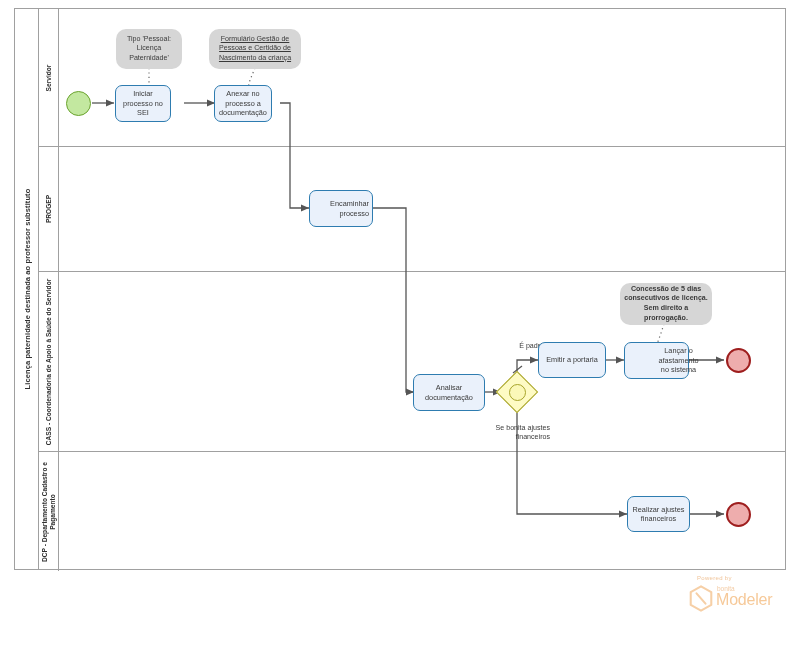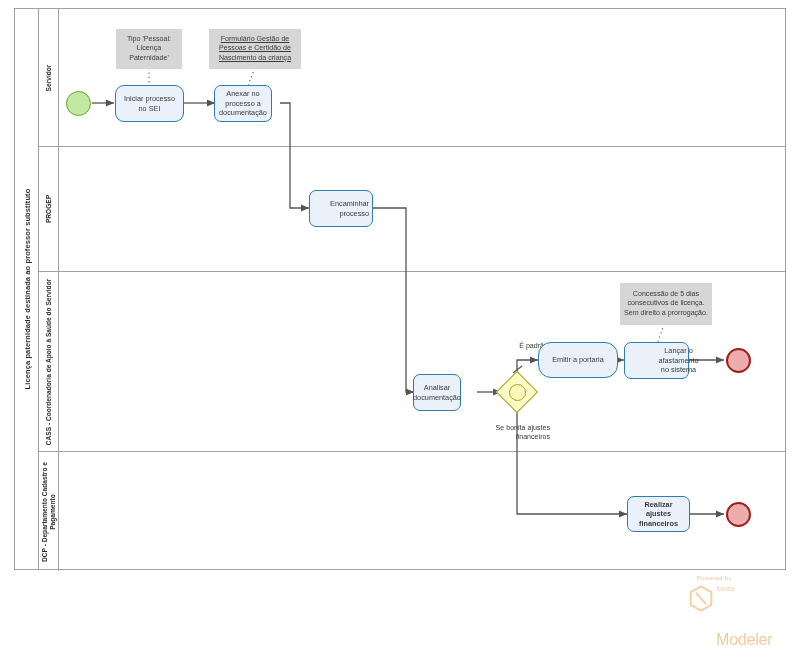--- a/index.html
+++ b/index.html
@@ -26,21 +26,21 @@
   .lane-title{position:absolute;left:50%;top:50%;
         transform:translate(-50%,-50%) rotate(-90deg);
         white-space:nowrap;font-size:6.6px;font-weight:bold;color:#2f2f2f;
         text-align:center;line-height:8px;}
   .lane-title.two-line{white-space:normal;width:110px;}
 
   
   #edges{position:absolute;left:0;top:0;width:800px;height:661px;pointer-events:none;}
 
   
-  .node{position:absolute;box-sizing:border-box;}
+  .node{position:absolute;box-sizing:border-box;border-radius:10px;}
 
   .task{background:#eaf1fb;border:1.6px solid #2e7cb0;border-radius:7px;
         display:flex;align-items:center;justify-content:center;
         text-align:center;font-size:7.3px;line-height:9.5px;color:#3a3a3a;
         padding:2px 3px;}
 
   .event{border-radius:50%;}
   .event.start{background:#c3e8a0;border:1.6px solid #6aa32e;}
   .event.end{background:#eeadad;border:2.4px solid #9e1e1e;}
 
@@ -57,21 +57,21 @@
   .edge-label{position:absolute;font-size:7.1px;line-height:9px;color:#3a3a3a;
         text-align:right;white-space:pre-line;}
 
   
   .brand{position:absolute;left:688px;top:575px;width:92px;height:40px;}
   .brand-powered{position:absolute;left:9px;top:0;font-size:6px;color:#f0c49a;
         letter-spacing:.3px;}
   .brand-logo{position:absolute;left:0px;top:10px;width:26px;height:27px;}
   .brand-bonita{position:absolute;left:29px;top:10px;font-size:6.5px;color:#f3cba4;}
   .brand-modeler{position:absolute;left:28px;top:16px;font-size:16px;color:#f6c999;
-        letter-spacing:-.2px;margin-top:40px;}
+        letter-spacing:-.2px;}
 </style>
 </head>
 <body>
 
 <div id="canvas">
 
   <div class="pool">
     <div class="pool-header">
       <div class="pool-title">Licença paternidade destinada ao professor substituto</div>
     </div>
@@ -140,48 +140,48 @@
       <path d="M 149 68 L 149 88"></path>
       <path d="M 255 68 L 250 80 L 248 88"></path>
       <path d="M 664 324 L 660 336 L 657 344"></path>
     </g>
   </svg>
 
   <div class="node annotation" style="left:116px;top:29px;width:66px;height:40px;">Tipo 'Pessoal: Licença Paternidade'</div>
 
   <div class="node annotation" style="left:209px;top:29px;width:92px;height:40px;text-decoration:underline;">Formulário Gestão de Pessoas e Certidão de Nascimento da criança</div>
 
-  <div class="node annotation" style="left:620px;top:283px;width:92px;height:42px;">Concessão de 5 dias consecutivos de licença. Sem direito a prorrogação.</div>
+  <div class="node annotation" style="left:620px;top:283px;width:92px;height:42px;font-weight:bold;">Concessão de 5 dias consecutivos de licença. Sem direito a prorrogação.</div>
 
   <div class="node event start" style="left:66px;top:91px;width:25px;height:25px;"></div>
 
-  <div class="node task" style="left:115px;top:85px;width:69px;height:37px;border-radius:9px;">Iniciar processo no SEI</div>
+  <div class="node task" style="left:115px;top:85px;width:56px;height:37px;">Iniciar processo no SEI</div>
 
   <div class="node task" style="left:214px;top:85px;width:58px;height:37px;">Anexar no processo a documentação</div>
 
   <div class="node task" style="left:309px;top:190px;width:64px;height:37px;text-align:right;">Encaminhar processo</div>
 
-  <div class="node task" style="left:413px;top:374px;width:48px;height:37px;">Analisar documentação</div>
+  <div class="node task" style="left:413px;top:374px;width:72px;height:37px;">Analisar documentação</div>
 
   <div class="node" style="left:502px;top:377px;width:30px;height:30px;">
     <div class="gateway"></div>
     <div class="gateway-inner"></div>
   </div>
 
   <div class="edge-label" style="left:488px;top:342px;width:60px;">É padrão</div>
 
   <div class="edge-label" style="left:460px;top:424px;width:90px;">Se bonita ajustes financeiros</div>
 
-  <div class="node task" style="left:538px;top:342px;width:80px;height:36px;border-radius:13px;">Emitir a portaria</div>
+  <div class="node task" style="left:538px;top:342px;width:68px;height:36px;">Emitir a portaria</div>
 
   <div class="node task" style="left:624px;top:342px;width:65px;height:37px;padding-left:47px;">Lançar o afastamento no sistema</div>
 
   <div class="node event end" style="left:726px;top:348px;width:25px;height:25px;"></div>
 
-  <div class="node task" style="left:627px;top:496px;width:63px;height:36px;font-weight:bold;">Realizar ajustes financeiros</div>
+  <div class="node task" style="left:627px;top:496px;width:63px;height:36px;">Realizar ajustes financeiros</div>
 
   <div class="node event end" style="left:726px;top:502px;width:25px;height:25px;"></div>
 
   <div class="brand">
     <div class="brand-powered">Powered by</div>
     <svg class="brand-logo" viewBox="0 0 40 42" xmlns="http://www.w3.org/2000/svg">
       <path d="M20 2 L36 11 L36 31 L20 40 L4 31 L4 11 Z" fill="none" stroke="#f6cfa6" stroke-width="3.2" stroke-linejoin="round"></path>
       <path d="M13 13 L27 29" fill="none" stroke="#f6cfa6" stroke-width="3.2" stroke-linecap="round"></path>
     </svg>
     <div class="brand-bonita">bonita</div>

